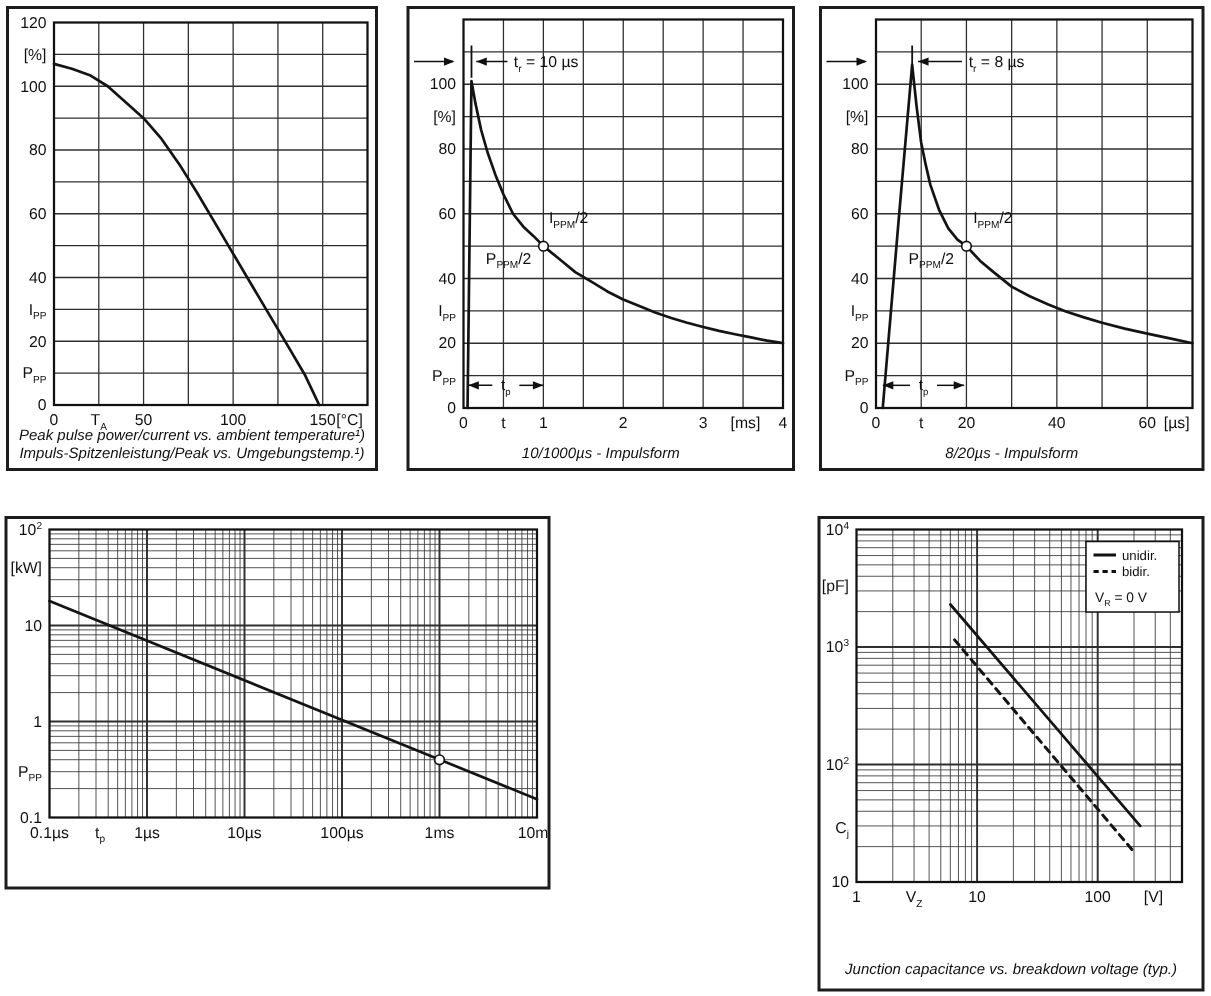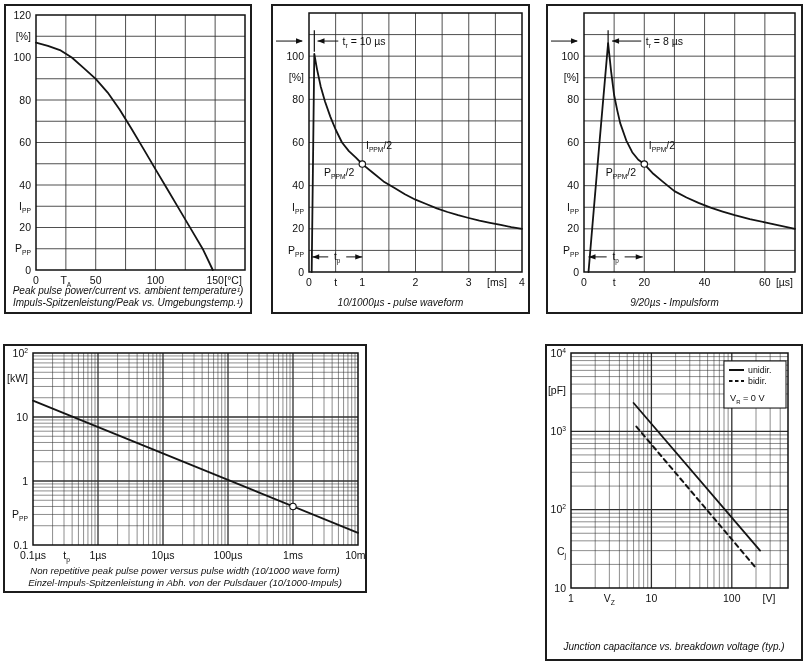--- a/index.html
+++ b/index.html
@@ -111,21 +111,21 @@
         <text x="69.5475" y="38.75833333333331" font-size="10.5" text-anchor="start" fill="#101010"><tspan dy="0" font-size="10.5">t</tspan><tspan dy="3" font-size="6.72">r</tspan><tspan dy="-3" font-size="10.5"> = 10 µs</tspan></text>
         <line x1="3" y1="35.05833333333331" x2="29" y2="35.05833333333331" stroke="#101010" stroke-width="1"></line>
         <polygon points="30,35.05833333333331 23,32.358333333333306 23,37.75833333333331" fill="#101010"></polygon>
         <line x1="39.195" y1="250.89166666666665" x2="55.2225" y2="250.89166666666665" stroke="#101010" stroke-width="1"></line>
         <line x1="73.2225" y1="250.89166666666665" x2="89.25" y2="250.89166666666665" stroke="#101010" stroke-width="1"></line>
         <polygon points="39.195,250.89166666666665 46.195,248.19166666666666 46.195,253.59166666666664" fill="#101010"></polygon>
         <polygon points="89.25,250.89166666666665 82.25,248.19166666666666 82.25,253.59166666666664" fill="#101010"></polygon>
         <text x="64.2225" y="254.29166666666666" font-size="10" text-anchor="middle" fill="#101010"><tspan dy="0" font-size="10">t</tspan><tspan dy="3" font-size="6.4">p</tspan></text>
       </svg>
     <div class="caption">
-      <div>10/1000µs - pulse waveform</div>
+      <div>10/1000µs - Impulsform</div>
     </div>
   </div>
 
   <div class="panel" style="left:546px;top:4px;width:257px;height:310px">
     <svg width="253" height="306" viewBox="0 0 253 306" font-family="&quot;Liberation Sans&quot;, sans-serif">
         <g stroke="#2f2f2f">
           <line x1="66.14" y1="7" x2="66.14" y2="266" stroke-width="0.85"></line>
           <line x1="96.29" y1="7" x2="96.29" y2="266" stroke-width="0.85"></line>
           <line x1="126.43" y1="7" x2="126.43" y2="266" stroke-width="0.85"></line>
           <line x1="156.57" y1="7" x2="156.57" y2="266" stroke-width="0.85"></line>
@@ -169,21 +169,21 @@
         <text x="97.79285714285714" y="38.75833333333331" font-size="10.5" text-anchor="start" fill="#101010"><tspan dy="0" font-size="10.5">t</tspan><tspan dy="3" font-size="6.72">r</tspan><tspan dy="-3" font-size="10.5"> = 8 µs</tspan></text>
         <line x1="3" y1="35.05833333333331" x2="29" y2="35.05833333333331" stroke="#101010" stroke-width="1"></line>
         <polygon points="30,35.05833333333331 23,32.358333333333306 23,37.75833333333331" fill="#101010"></polygon>
         <line x1="40.52142857142857" y1="250.89166666666665" x2="58.650000000000006" y2="250.89166666666665" stroke="#101010" stroke-width="1"></line>
         <line x1="76.65" y1="250.89166666666665" x2="94.77857142857144" y2="250.89166666666665" stroke="#101010" stroke-width="1"></line>
         <polygon points="40.52142857142857,250.89166666666665 47.52142857142857,248.19166666666666 47.52142857142857,253.59166666666664" fill="#101010"></polygon>
         <polygon points="94.77857142857144,250.89166666666665 87.77857142857144,248.19166666666666 87.77857142857144,253.59166666666664" fill="#101010"></polygon>
         <text x="67.65" y="254.29166666666666" font-size="10" text-anchor="middle" fill="#101010"><tspan dy="0" font-size="10">t</tspan><tspan dy="3" font-size="6.4">p</tspan></text>
       </svg>
     <div class="caption">
-      <div>9/20µs - Impulsform</div>
+      <div>8/20µs - Impulsform</div>
     </div>
   </div>
 
   <div class="panel" style="left:3px;top:344px;width:364px;height:249px">
     <svg width="360" height="245" viewBox="0 0 360 245" font-family="&quot;Liberation Sans&quot;, sans-serif">
         <g stroke="#2f2f2f">
           <line x1="47.57" y1="7" x2="47.57" y2="199" stroke-width="0.55"></line>
           <line x1="59.01" y1="7" x2="59.01" y2="199" stroke-width="0.55"></line>
           <line x1="67.13" y1="7" x2="67.13" y2="199" stroke-width="0.55"></line>
           <line x1="73.43" y1="7" x2="73.43" y2="199" stroke-width="0.55"></line>
@@ -264,24 +264,20 @@
         <text x="353" y="212.5" font-size="10.5" text-anchor="middle" fill="#101010"><tspan dy="0" font-size="10.5">10ms</tspan></text>
         <text x="23" y="10.5" font-size="10.5" text-anchor="end" fill="#101010"><tspan dy="0" font-size="10.5">10</tspan><tspan dy="-4" font-size="6.72">2</tspan></text>
         <text x="23" y="35.9681605550104" font-size="10.5" text-anchor="end" fill="#101010"><tspan dy="0" font-size="10.5">[kW]</tspan></text>
         <text x="23" y="74.5" font-size="10.5" text-anchor="end" fill="#101010"><tspan dy="0" font-size="10.5">10</tspan></text>
         <text x="23" y="138.5" font-size="10.5" text-anchor="end" fill="#101010"><tspan dy="0" font-size="10.5">1</tspan></text>
         <text x="23" y="171.9642396979416" font-size="10.5" text-anchor="end" fill="#101010"><tspan dy="0" font-size="10.5">P</tspan><tspan dy="3" font-size="6.72">PP</tspan></text>
         <text x="23" y="202.5" font-size="10.5" text-anchor="end" fill="#101010"><tspan dy="0" font-size="10.5">0.1</tspan></text>
         <polyline points="28.0,54.7 353.0,186.8" fill="none" stroke="#141414" stroke-width="1.8" stroke-linejoin="round" stroke-linecap="round"></polyline>
         <circle cx="288.0" cy="160.5" r="3.2" fill="#fff" stroke="#101010" stroke-width="1.1"></circle>
       </svg>
-    <div class="caption small">
-      <div>Non repetitive peak pulse power  versus pulse width (10/1000 wave form)</div>
-      <div>Einzel-Impuls-Spitzenleistung in Abh. von der Pulsdauer  (10/1000-Impuls)</div>
-    </div>
   </div>
 
   <div class="panel" style="left:545px;top:344px;width:258px;height:317px">
     <svg width="254" height="313" viewBox="0 0 254 313" font-family="&quot;Liberation Sans&quot;, sans-serif">
         <g stroke="#2f2f2f">
           <line x1="48.20" y1="7" x2="48.20" y2="242" stroke-width="0.55"></line>
           <line x1="62.36" y1="7" x2="62.36" y2="242" stroke-width="0.55"></line>
           <line x1="72.41" y1="7" x2="72.41" y2="242" stroke-width="0.55"></line>
           <line x1="80.20" y1="7" x2="80.20" y2="242" stroke-width="0.55"></line>
           <line x1="86.56" y1="7" x2="86.56" y2="242" stroke-width="0.55"></line>

